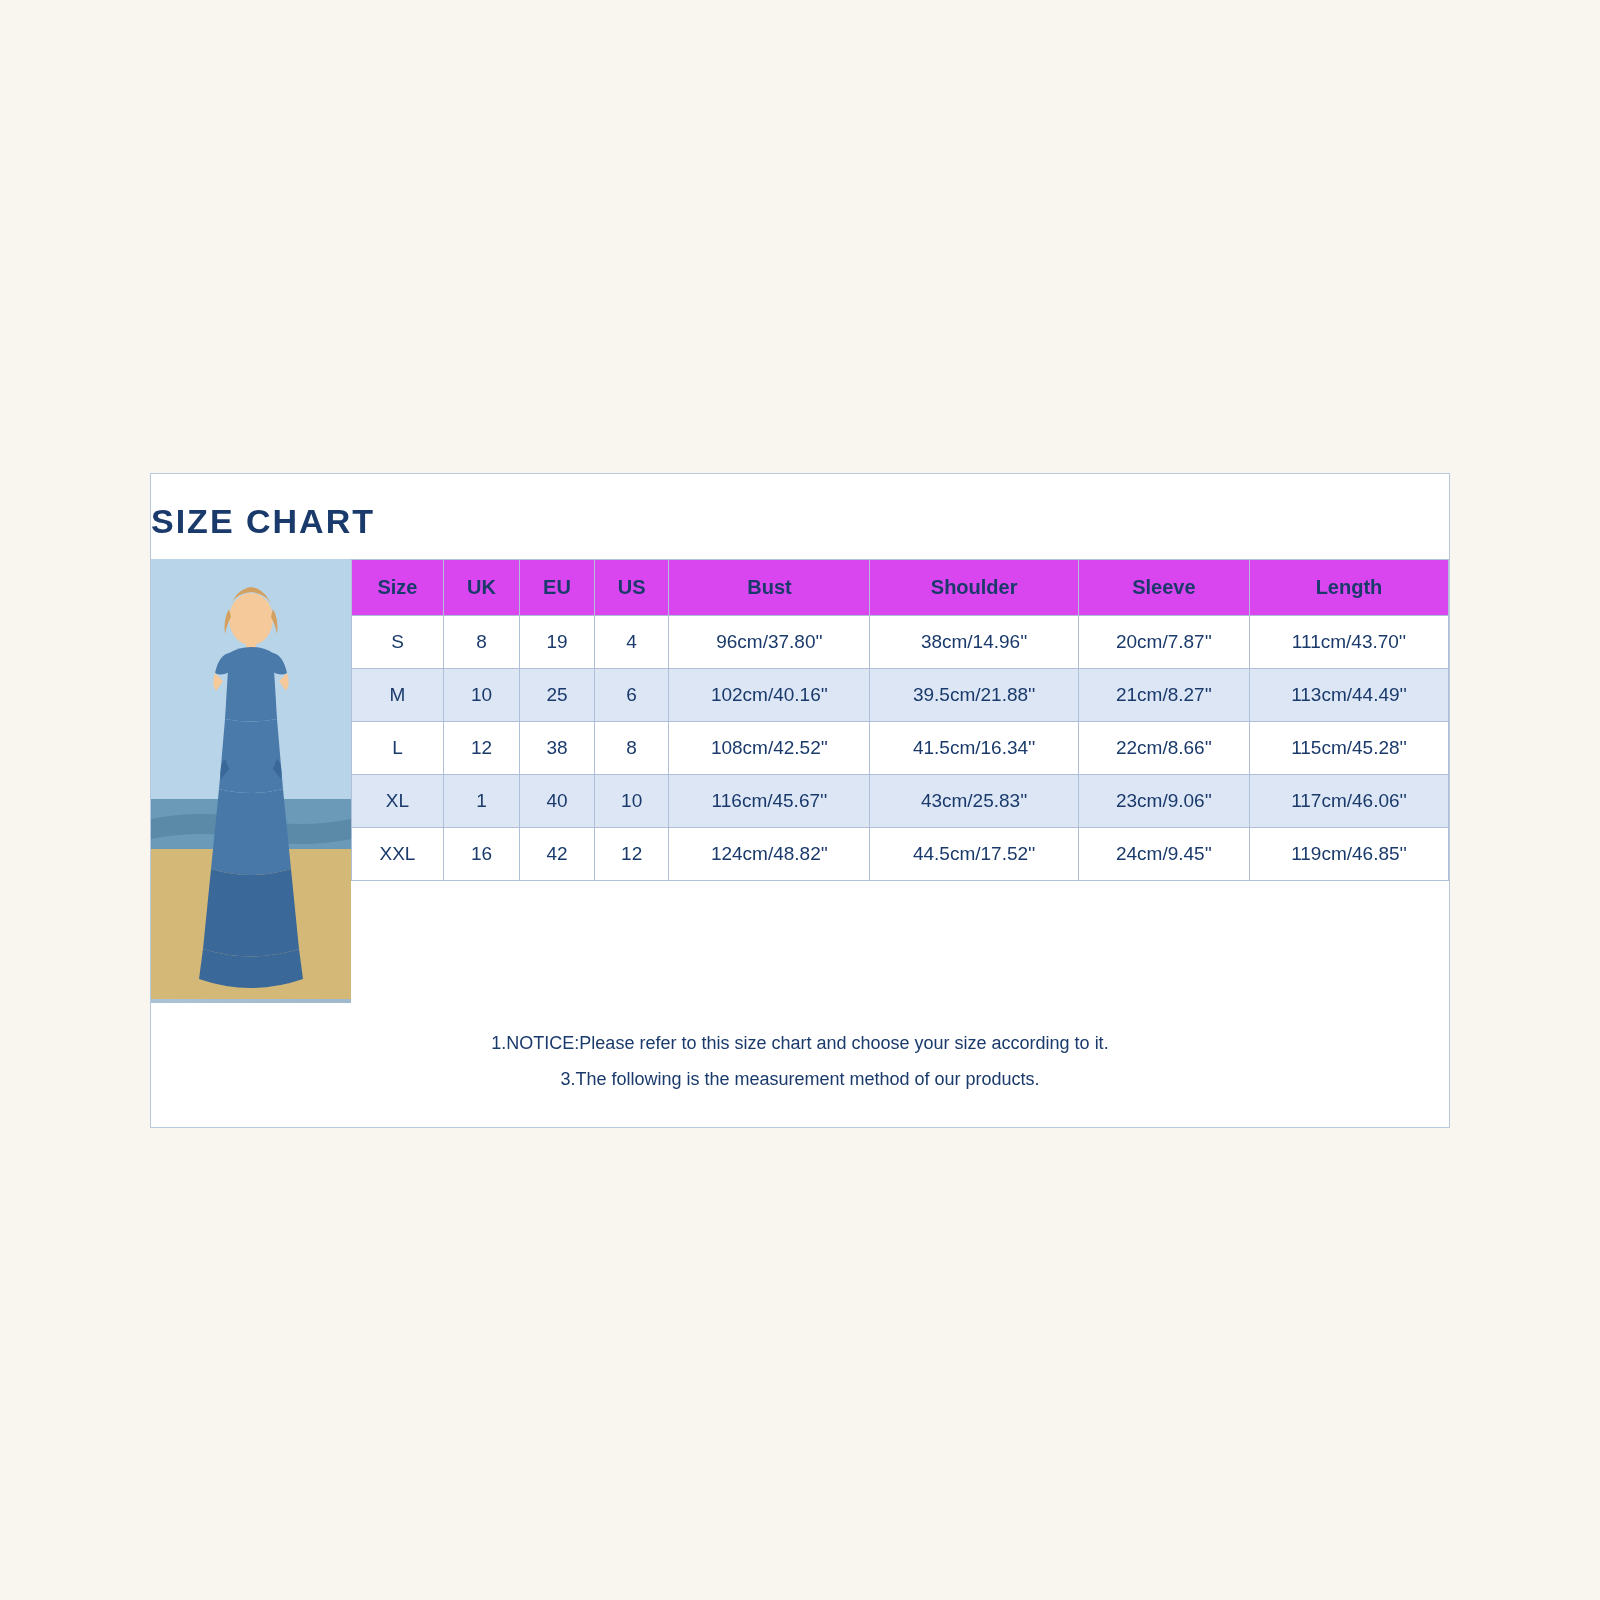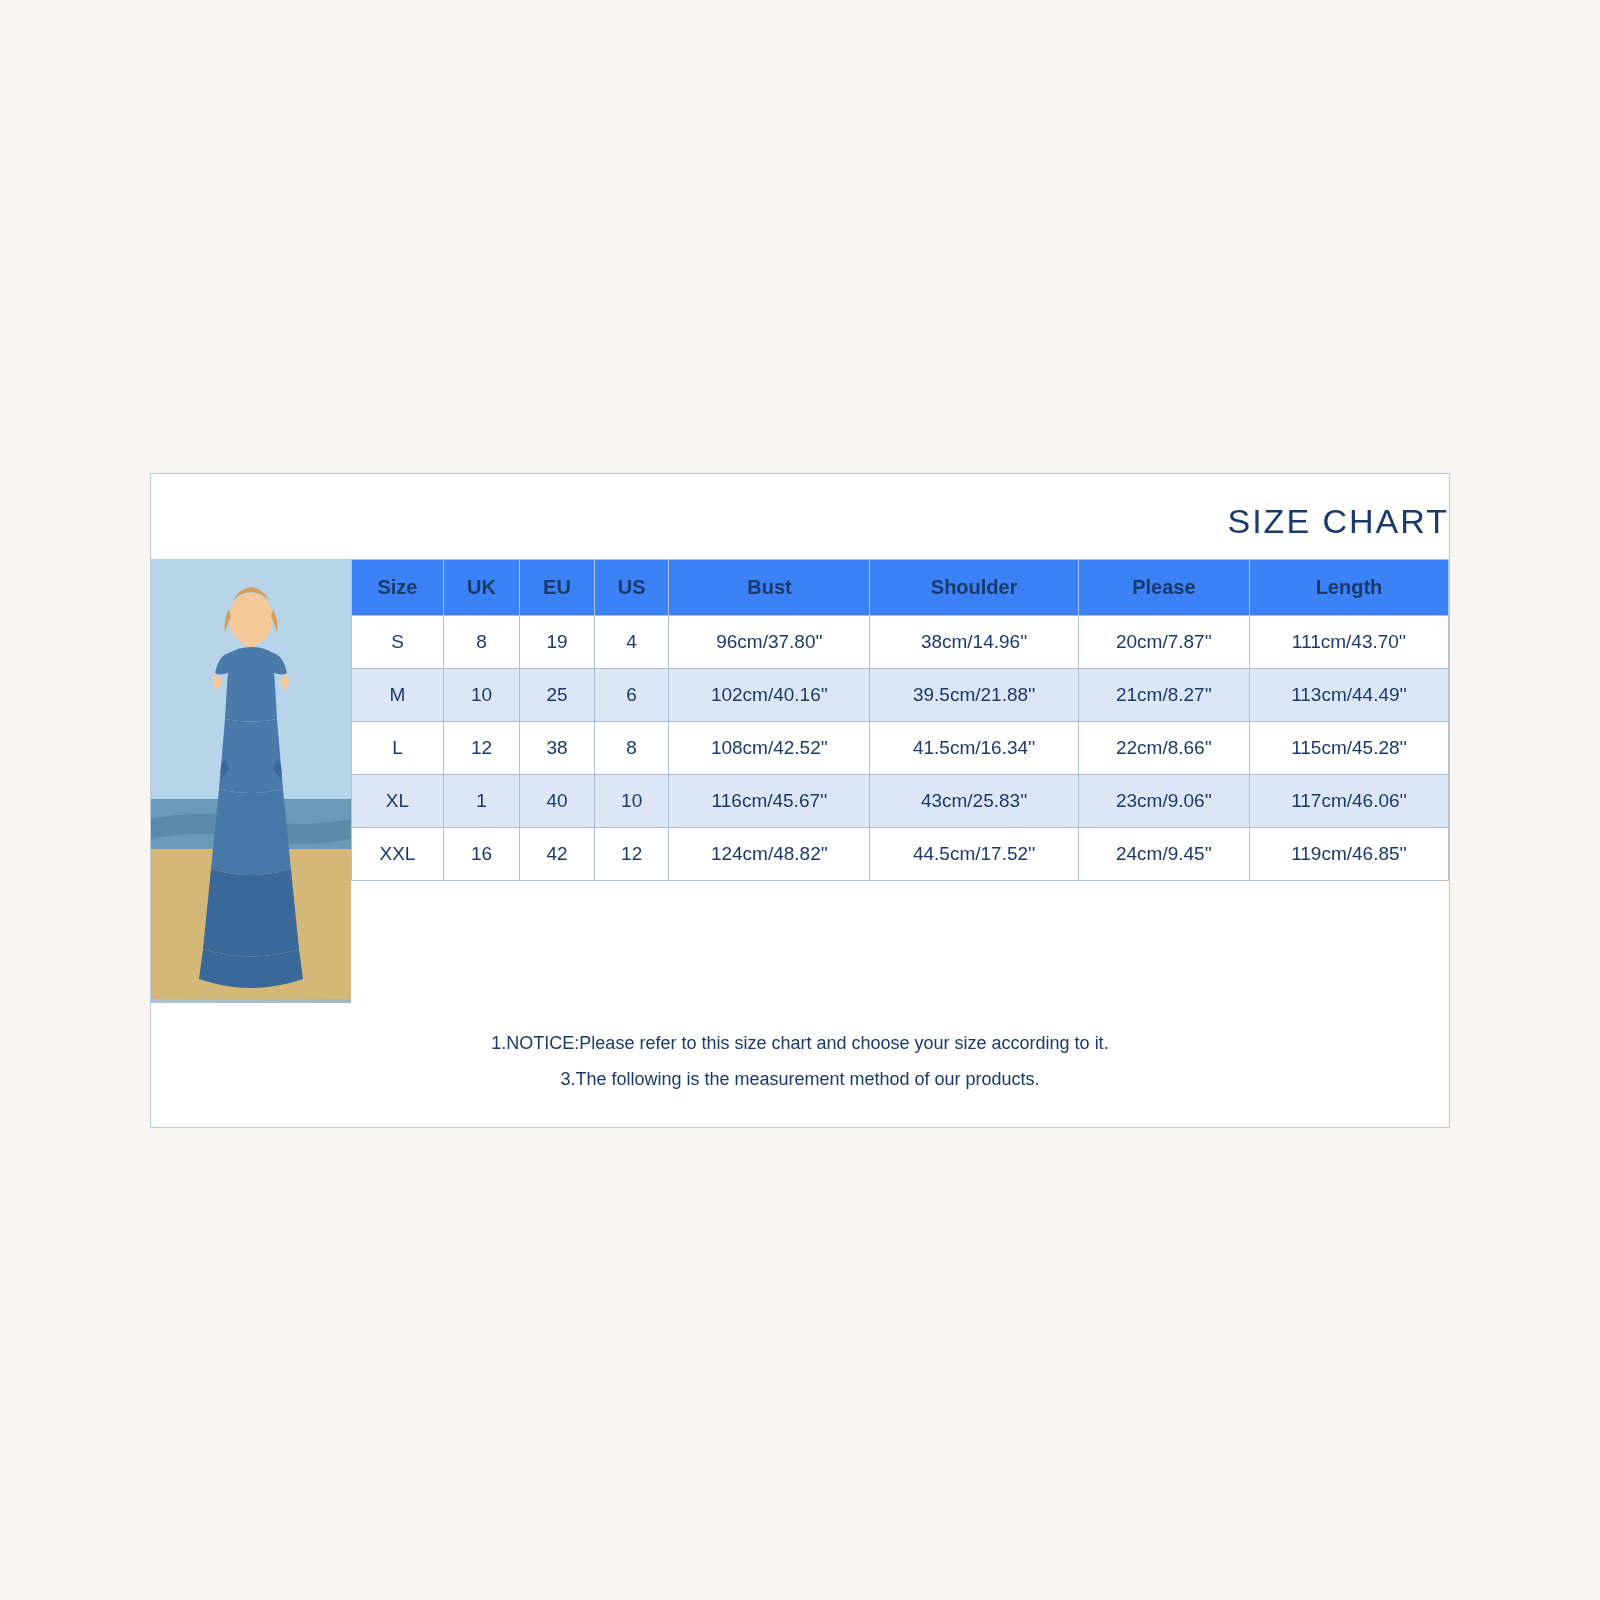--- a/index.html
+++ b/index.html
@@ -15,24 +15,24 @@
     }
 
     .card {
       background-color: #ffffff;
       border: 1.5px solid #b8c8e0;
       width: 1300px;
       padding: 0 0 30px 0;
     }
 
     .size-chart-title {
-      text-align: right;
+      text-align: left;
       color: #1a3a6b;
       font-size: 34px;
-      font-weight: normal;
+      font-weight: bold;
       padding: 28px 0 18px 0;
       letter-spacing: 2px;
     }
 
     .chart-body {
       display: flex;
       flex-direction: row;
       align-items: stretch;
     }
 
@@ -55,21 +55,21 @@
       flex: 1;
       overflow: hidden;
     }
 
     table {
       width: 100%;
       border-collapse: collapse;
     }
 
     thead tr {
-      background-color: #3b82f6;
+      background-color: #d946ef;
     }
 
     thead th {
       color: #1a3a6b;
       font-weight: bold;
       font-size: 20px;
       padding: 16px 12px;
       text-align: center;
       border: 1px solid #b0bfd8;
     }
@@ -151,21 +151,21 @@
     <div class="table-container">
       <table>
         <thead>
           <tr>
             <th>Size</th>
             <th>UK</th>
             <th>EU</th>
             <th>US</th>
             <th>Bust</th>
             <th>Shoulder</th>
-            <th>Please</th>
+            <th>Sleeve</th>
             <th>Length</th>
           </tr>
         </thead>
         <tbody id="table-body">
         <tr>
               <td>S</td>
               <td>8</td>
               <td>19</td>
               <td>4</td>
               <td>96cm/37.80''</td>

